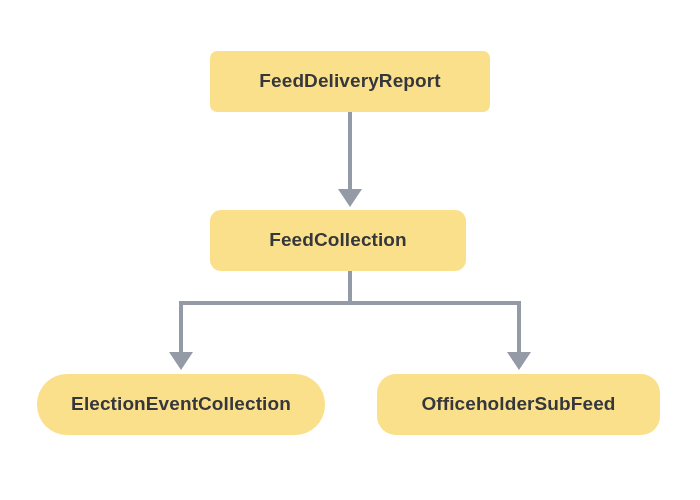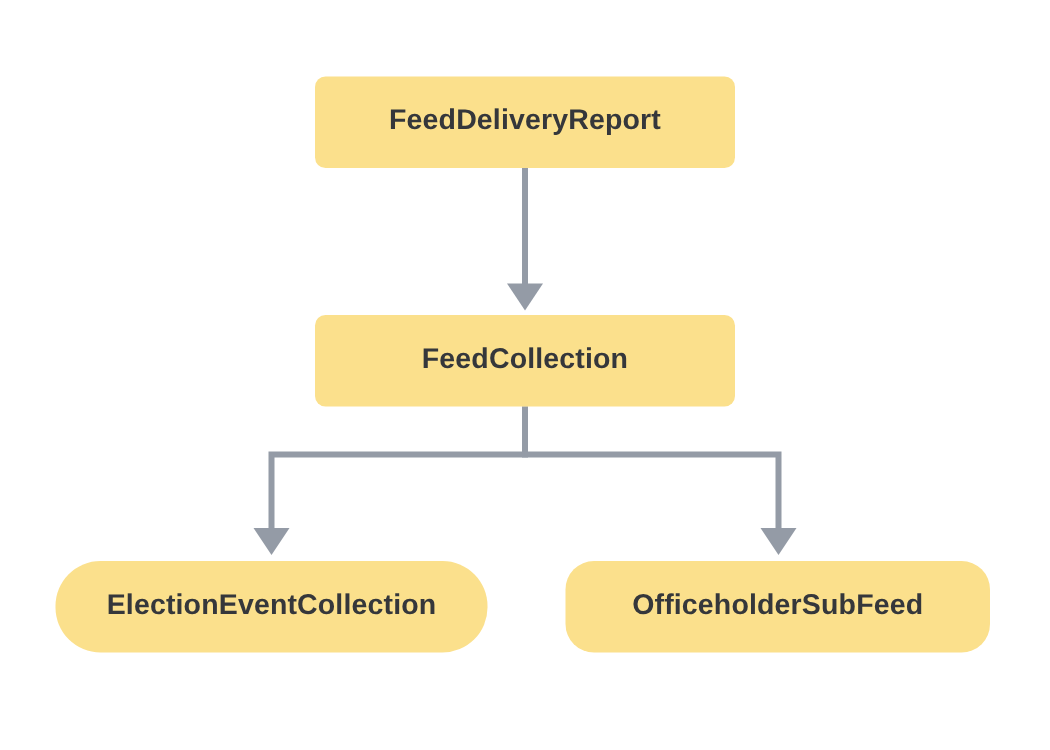--- a/index.html
+++ b/index.html
@@ -45,22 +45,23 @@
   }
   #node-feed-delivery-report {
     left: 210px;
     top: 51px;
     width: 280px;
     height: 61px;
   }
   #node-feed-collection {
     left: 210px;
     top: 210px;
-    width: 280px;
+    width: 256px;
     height: 61px;
+    border-radius: 11px;
   }
   #node-election-event-collection {
     left: 37px;
     top: 374px;
     width: 288px;
     height: 61px;
     border-radius: 30px;
   }
   #node-officeholder-sub-feed {
     left: 377px;

